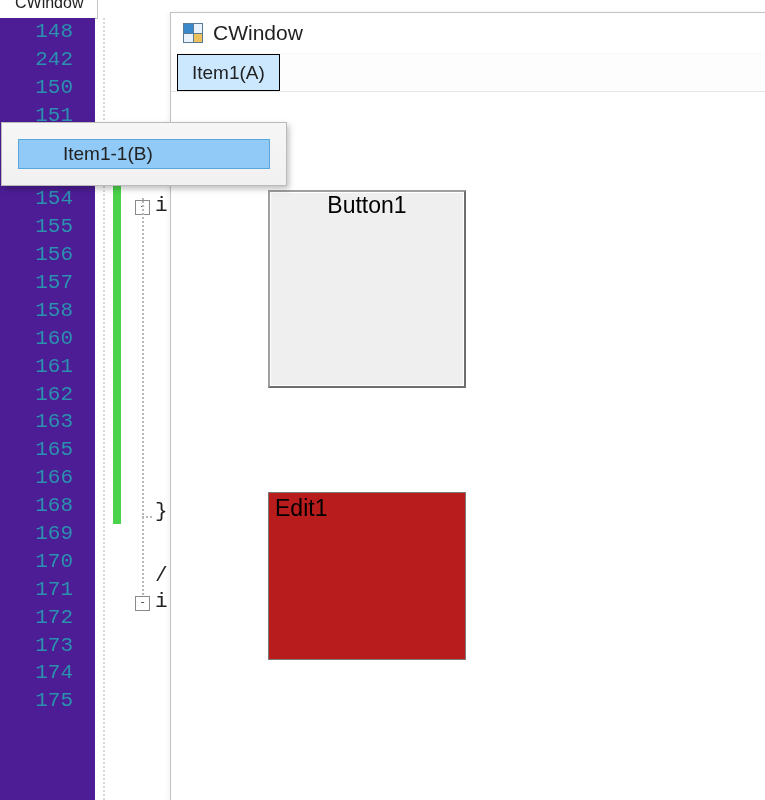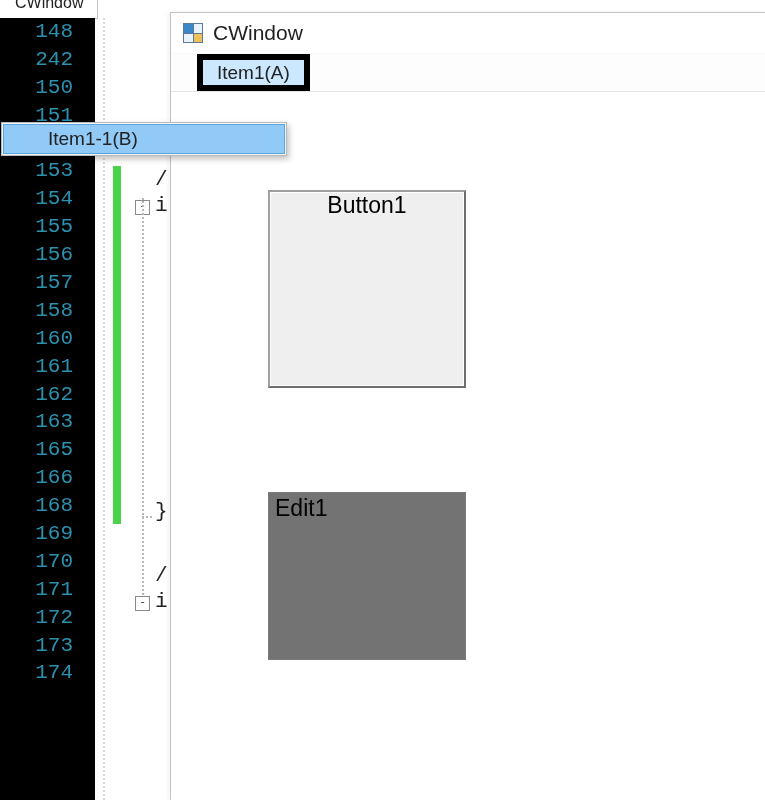--- a/index.html
+++ b/index.html
@@ -29,21 +29,21 @@
     align-items: flex-start;
   }
 
   
   .gutter {
     position: absolute;
     top: 18px;
     left: 0;
     width: 95px;
     height: 782px;
-    background: #000000;
+    background: #4c1d95;
     overflow: hidden;
   }
   .gutter .ln {
     height: 27.9px;
     line-height: 28px;
     text-align: right;
     padding-right: 22px;
     color: #2b91af;
     font-family: Consolas, "Courier New", monospace;
     font-size: 21px;
@@ -158,43 +158,42 @@
   }
   .menu-item {
     padding: 4px 14px;
     font-size: 19px;
     color: #222;
     display: flex;
     align-items: center;
   }
   .menu-item.active {
     background: #cce8ff;
-    border: 6px solid #000000;
-    margin-left: 20px;
+    border: 1px solid #000000;
   }
   
   .submenu {
     position: absolute;
     top: 109px;
     left: -170px;
     width: 286px;
     background: linear-gradient(#f6f6f6,#f1f1f1);
     border: 1px solid #bababa;
     box-shadow: 2px 3px 6px rgba(0,0,0,0.25);
     z-index: 50;
   }
   .submenu-item {
     padding: 5px 10px 5px 46px;
     font-size: 19px;
     color: #222;
   }
   .submenu-item.hover {
     background: #91c9f7;
     border: 1px solid #5aa7e0;
-    margin: 1px;
+    margin: 16px;
     padding: 3px 8px 3px 44px;
   }
 
   .sep-line {
     height: 1px;
     background: #e6e6e6;
   }
   .client-area {
     position: relative;
     width: 100%;
@@ -221,21 +220,21 @@
     font-size: 23px;
     color: #000;
   }
 
   .win-edit {
     position: absolute;
     top: 400px;
     left: 97px;
     width: 198px;
     height: 168px;
-    background: #737373;
+    background: #b91c1c;
     border: 1px solid #7a7a7a;
     padding: 2px 6px;
     font-family: Tahoma, "Segoe UI", sans-serif;
     font-size: 23px;
     color: #000;
     overflow: hidden;
   }
 </style>
 </head>
 <body>
@@ -262,20 +261,21 @@
     <div class="ln">163</div>
     <div class="ln">165</div>
     <div class="ln">166</div>
     <div class="ln">168</div>
     <div class="ln">169</div>
     <div class="ln">170</div>
     <div class="ln">171</div>
     <div class="ln">172</div>
     <div class="ln">173</div>
     <div class="ln">174</div>
+    <div class="ln">175</div>
   </div>
 
 <div class="code-strip">
   <div class="strip-border"></div>
   <div class="green-block a"></div>
 
   <span class="code-char" style="top:150px;">/</span>
 
   <div class="fold-box" style="top:182px;">
     <span>-</span>

